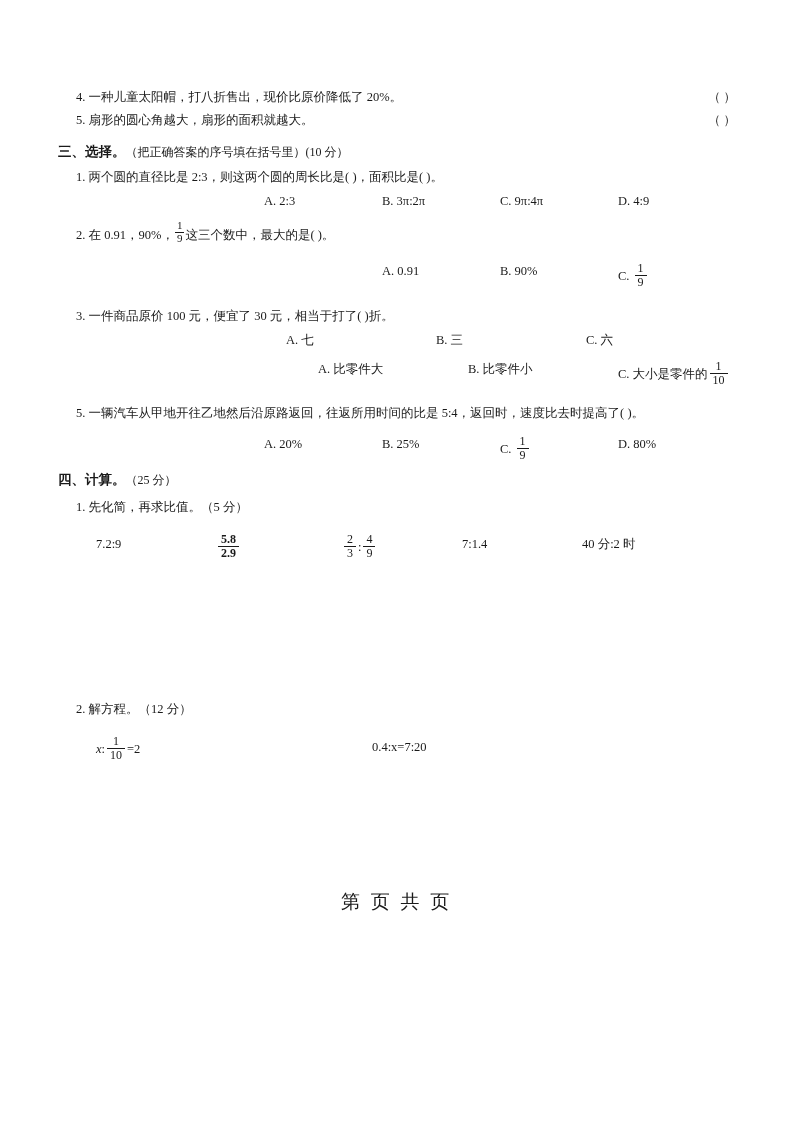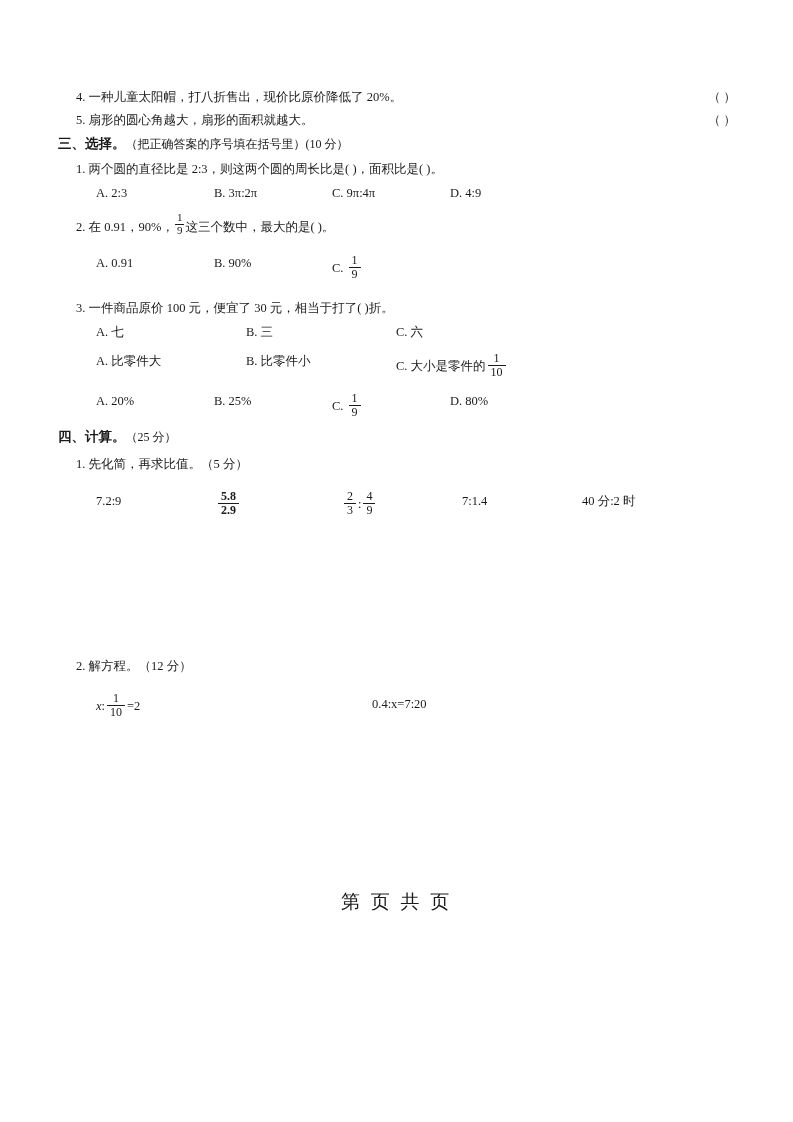--- a/index.html
+++ b/index.html
@@ -35,21 +35,21 @@
     font-size: 12.5px;
     line-height: 19px;
     white-space: nowrap;
   }
   .indent1 { padding-left: 18px; }
 
   .sec-head {
     font-size: 13.5px;
     font-weight: bold;
     line-height: 20px;
-    margin-top: 4px;
+    margin-top: 12px;
     margin-bottom: 4px;
   }
   .sec-head .sub {
     font-weight: normal;
     font-size: 12px;
   }
 
   .paren {
     position: absolute;
     right: 0;
@@ -57,20 +57,21 @@
     letter-spacing: 0;
     font-size: 12.5px;
   }
 
   .opts {
     display: flex;
     font-size: 12.5px;
     line-height: 19px;
     padding-left: 38px;
     margin-top: 5px;
+    justify-content: flex-end;
   }
   .opt { width: 118px; flex: 0 0 auto; }
   .opt.w150 { width: 150px; }
 
   
   .frac {
     display: inline-block;
     vertical-align: -0.55em;
     text-align: center;
     font-size: 11px;
@@ -176,20 +177,24 @@
       <span class="opt w150">B. 三</span>
       <span class="opt w150">C. 六</span>
     </div>
 
     <div class="opts" style="margin-top:10px;">
       <span class="opt w150">A. 比零件大</span>
       <span class="opt w150">B. 比零件小</span>
       <span class="opt"><span>C. 大小是零件的</span><span class="frac-lg"><span class="num">1</span><span class="den">10</span></span></span>
     </div>
 
+    <div class="line indent1" style="margin-top:16px;">
+      <span>5.</span>
+      <span>一辆汽车从甲地开往乙地然后沿原路返回，往返所用时间的比是 5:4，返回时，速度比去时提高了(        )。</span>
+    </div>
     <div class="opts" style="margin-top:12px;">
       <span class="opt">A. 20%</span>
       <span class="opt">B. 25%</span>
       <span class="opt"><span>C.</span> <span class="frac-lg"><span class="num">1</span><span class="den">9</span></span></span>
       <span class="opt">D. 80%</span>
     </div>
 
     <div class="sec-head" style="margin-top:8px;">
       <span>四、计算。</span><span class="sub">（25 分）</span>
     </div>

